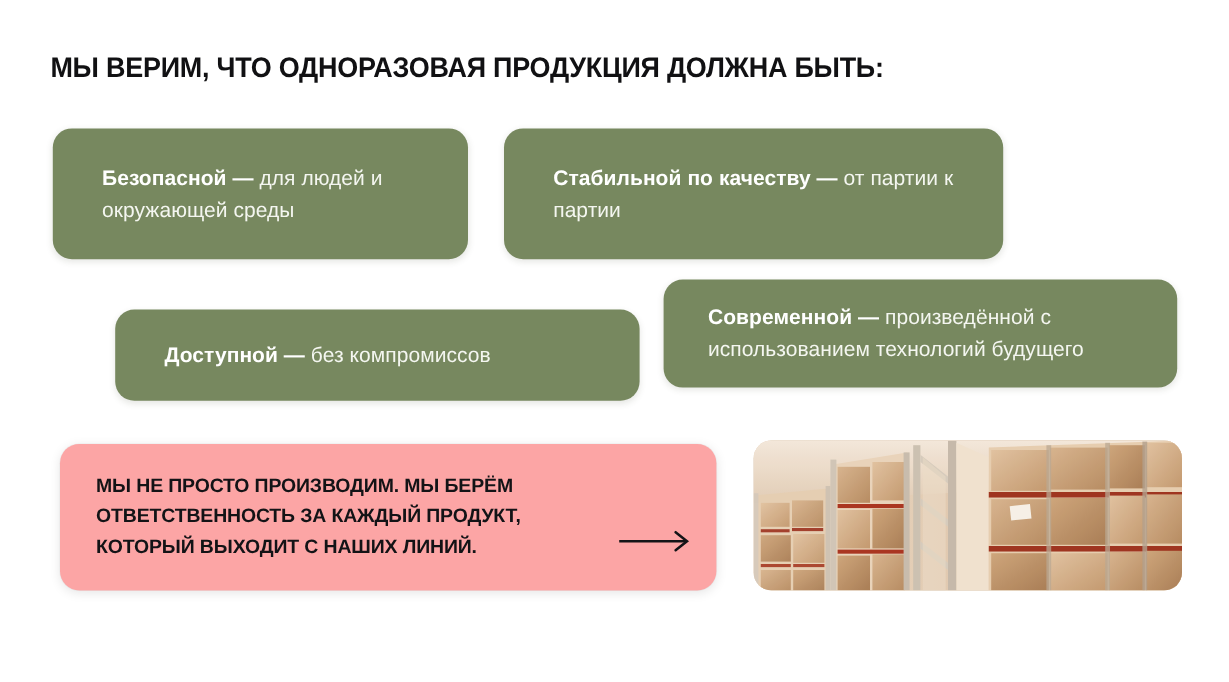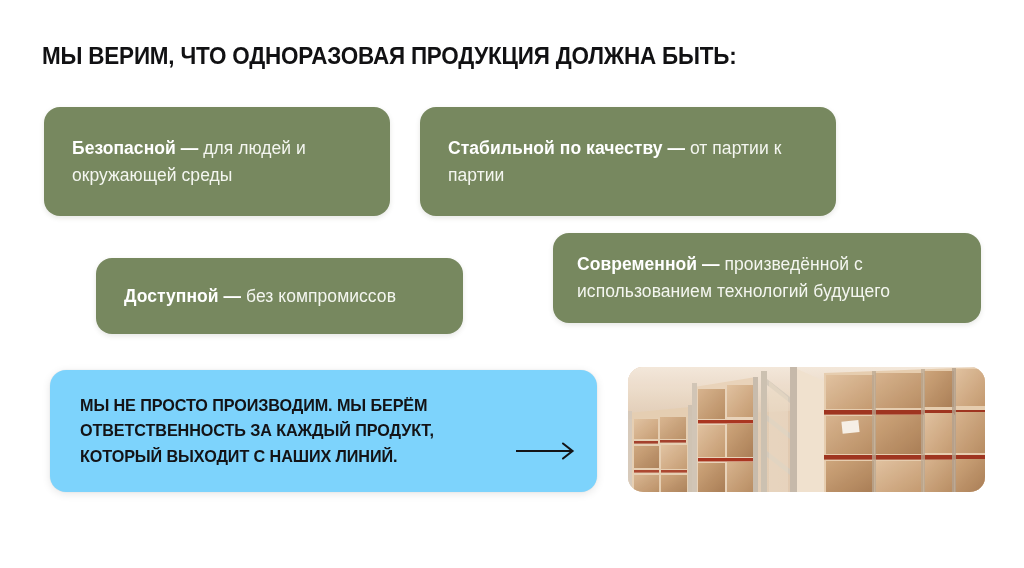--- a/index.html
+++ b/index.html
@@ -53,20 +53,21 @@
     display: flex;
     align-items: center;
     box-shadow: 0 2px 5px rgba(60, 70, 45, 0.13);
   }
   .card-text {
     font-size: 17.5px;
     line-height: 27px;
     font-weight: 400;
     color: #f4f6f0;
     letter-spacing: 0.05px;
+    margin-left: 13px;
   }
   .card-text b {
     font-weight: 700;
     color: #ffffff;
   }
 
   #card-safe {
     left: 44px;
     top: 107px;
     width: 346px;
@@ -76,40 +77,40 @@
   #card-stable {
     left: 420px;
     top: 107px;
     width: 416px;
     height: 109px;
     padding: 0 20px 0 28px;
   }
   #card-affordable {
     left: 96px;
     top: 258px;
-    width: 367px;
+    width: 437px;
     height: 76px;
     padding: 0 20px 0 28px;
   }
   #card-modern {
     left: 553px;
     top: 233px;
     width: 428px;
     height: 90px;
     padding: 0 18px 0 24px;
   }
 
   
   #statement-card {
     position: absolute;
     left: 50px;
     top: 370px;
     width: 547px;
     height: 122px;
-    background: #7dd3fc;
+    background: #fca5a5;
     border-radius: 16px;
     box-shadow: 0 2px 9px rgba(0, 0, 0, 0.10), 0 0 0 0.6px rgba(0,0,0,0.035);
     display: flex;
     align-items: center;
     box-sizing: border-box;
     padding: 0 18px 0 30px;
   }
   .statement-text {
     font-size: 16.2px;
     line-height: 25.5px;

